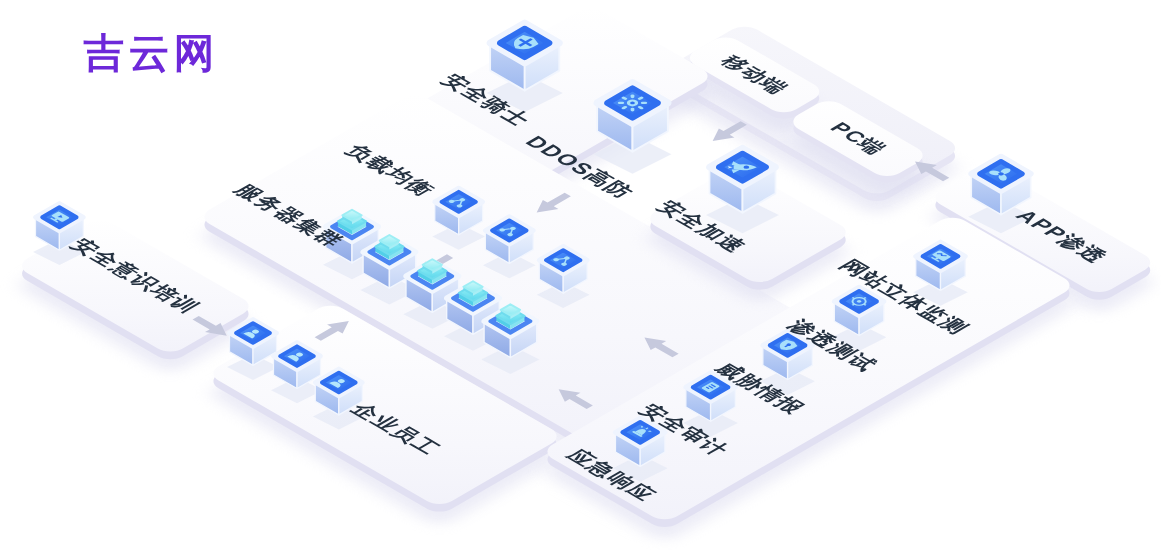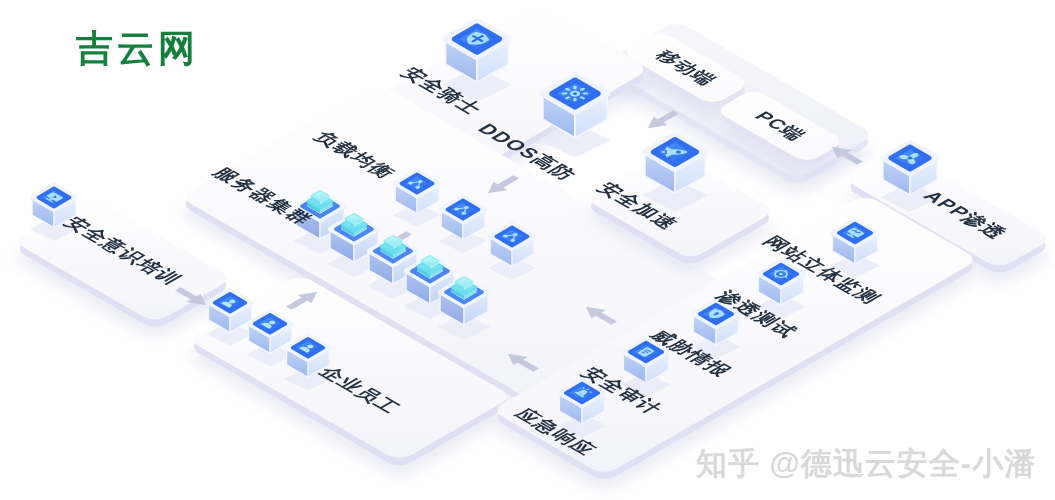--- a/index.html
+++ b/index.html
@@ -18,21 +18,21 @@
   
   .lbl{position:absolute;white-space:nowrap;color:#243140;font-size:24px;font-weight:600;
        letter-spacing:1.5px;transform:translate(-50%,-50%) scaleY(0.5774) rotate(45deg);}
   
   .cube{position:absolute;transform:translate(-50%,-50%);line-height:0;}
   
   .arrow{position:absolute;width:44px;height:26px;line-height:0;
          transform:translate(-50%,-50%) scaleY(0.5774) rotate(45deg) rotate(var(--r,0deg));}
   
   .wm-brand{position:absolute;left:76px;top:24px;font-size:37px;font-weight:700;
-            letter-spacing:4px;color:#15803d;}
+            letter-spacing:4px;color:#6d28d9;}
   .wm-credit{position:absolute;left:696px;top:443px;font-size:31px;font-weight:700;
              letter-spacing:1px;color:#d9d9d9;}
 </style>
 </head>
 <body>
 
 <svg width="0" height="0" style="position:absolute" aria-hidden="true">
 <defs>
   <linearGradient id="gTop" x1="0%" y1="0%" x2="100%" y2="100%">
     <stop offset="0" stop-color="#549bfa"></stop>
@@ -379,14 +379,13 @@
   <div class="lbl" style="left:355px;top:155px">负载均衡</div>
   <div class="lbl" style="left:263px;top:196px">服务器集群</div>
   <div class="lbl" style="left:360px;top:390px">企业员工</div>
   <div class="lbl" style="left:556px;top:432px">应急响应</div>
   <div class="lbl" style="left:622px;top:391px">安全审计</div>
   <div class="lbl" style="left:691px;top:353px">威胁情报</div>
   <div class="lbl" style="left:757px;top:314px">渗透测试</div>
   <div class="lbl" style="left:822px;top:270px">网站立体监测</div>
 
   <div class="wm-brand">吉云网</div>
-  <div class="wm-credit">知乎 @德迅云安全-小潘</div>
 </div>
 
 </body></html>

